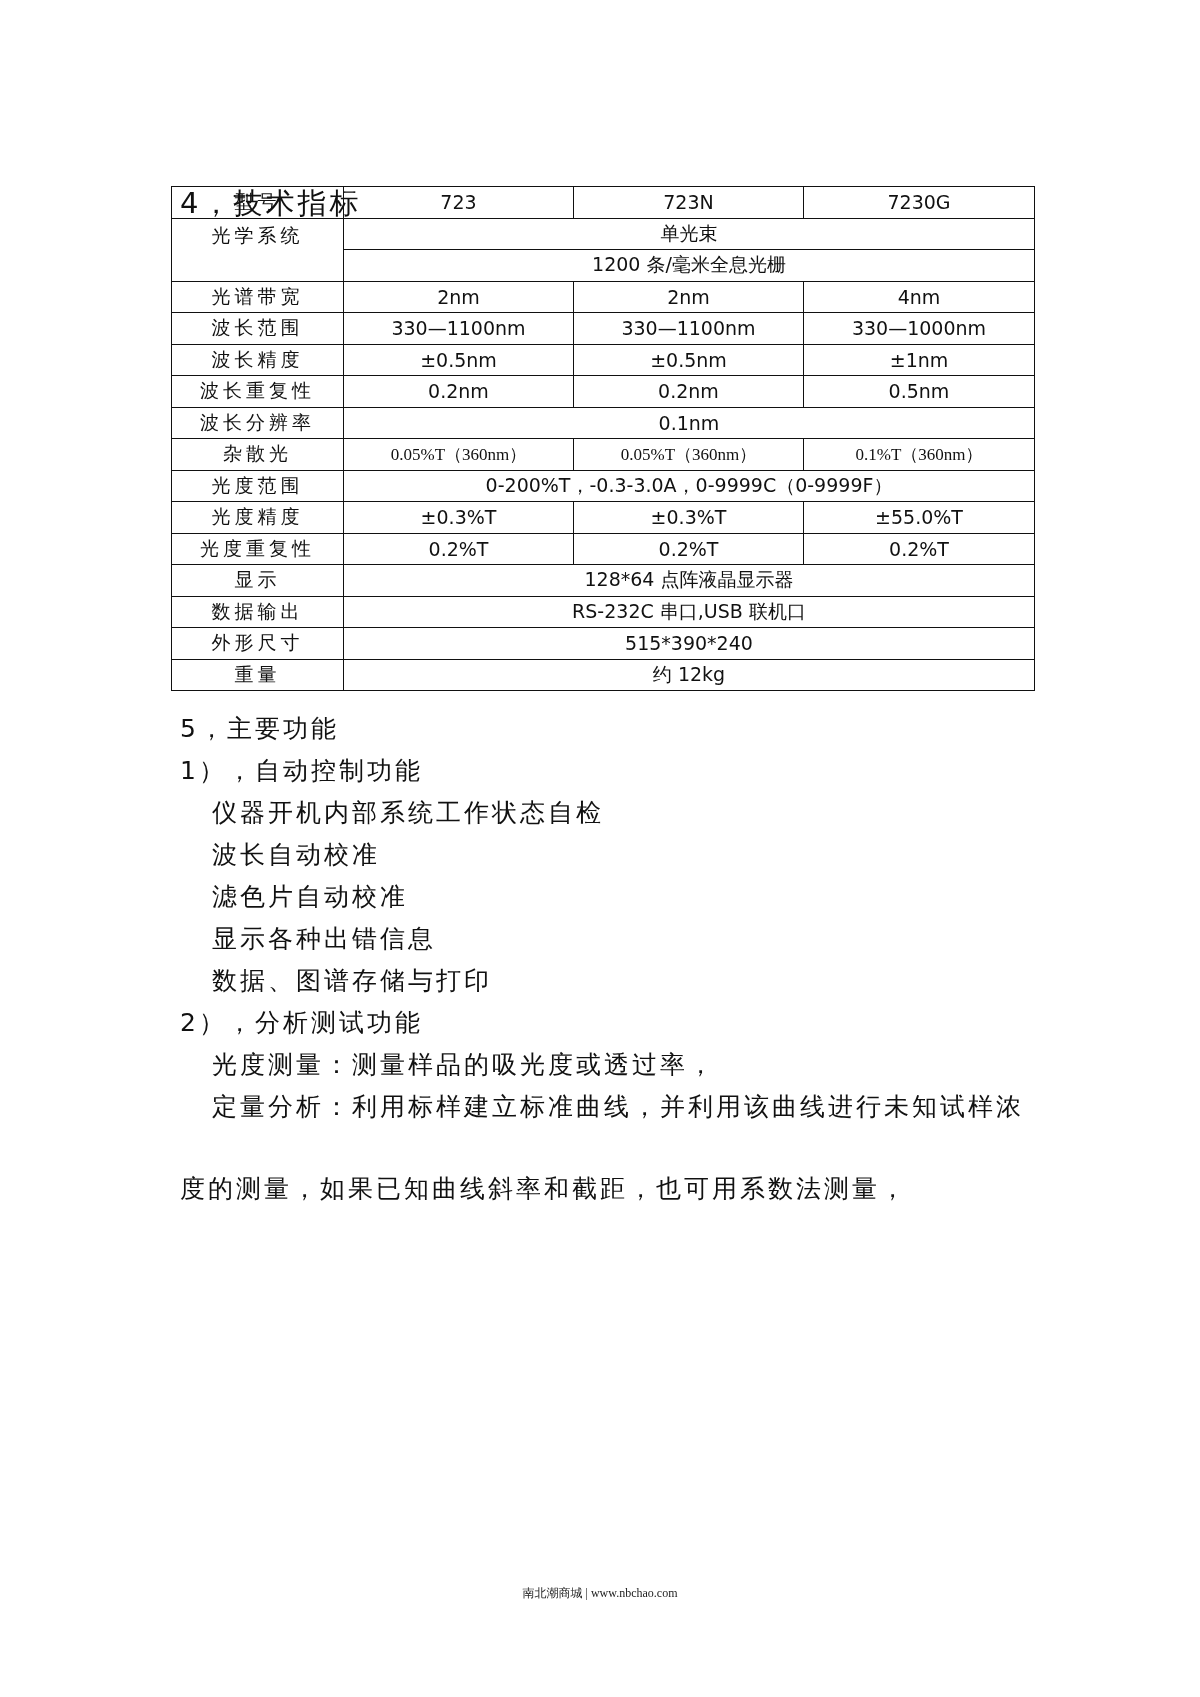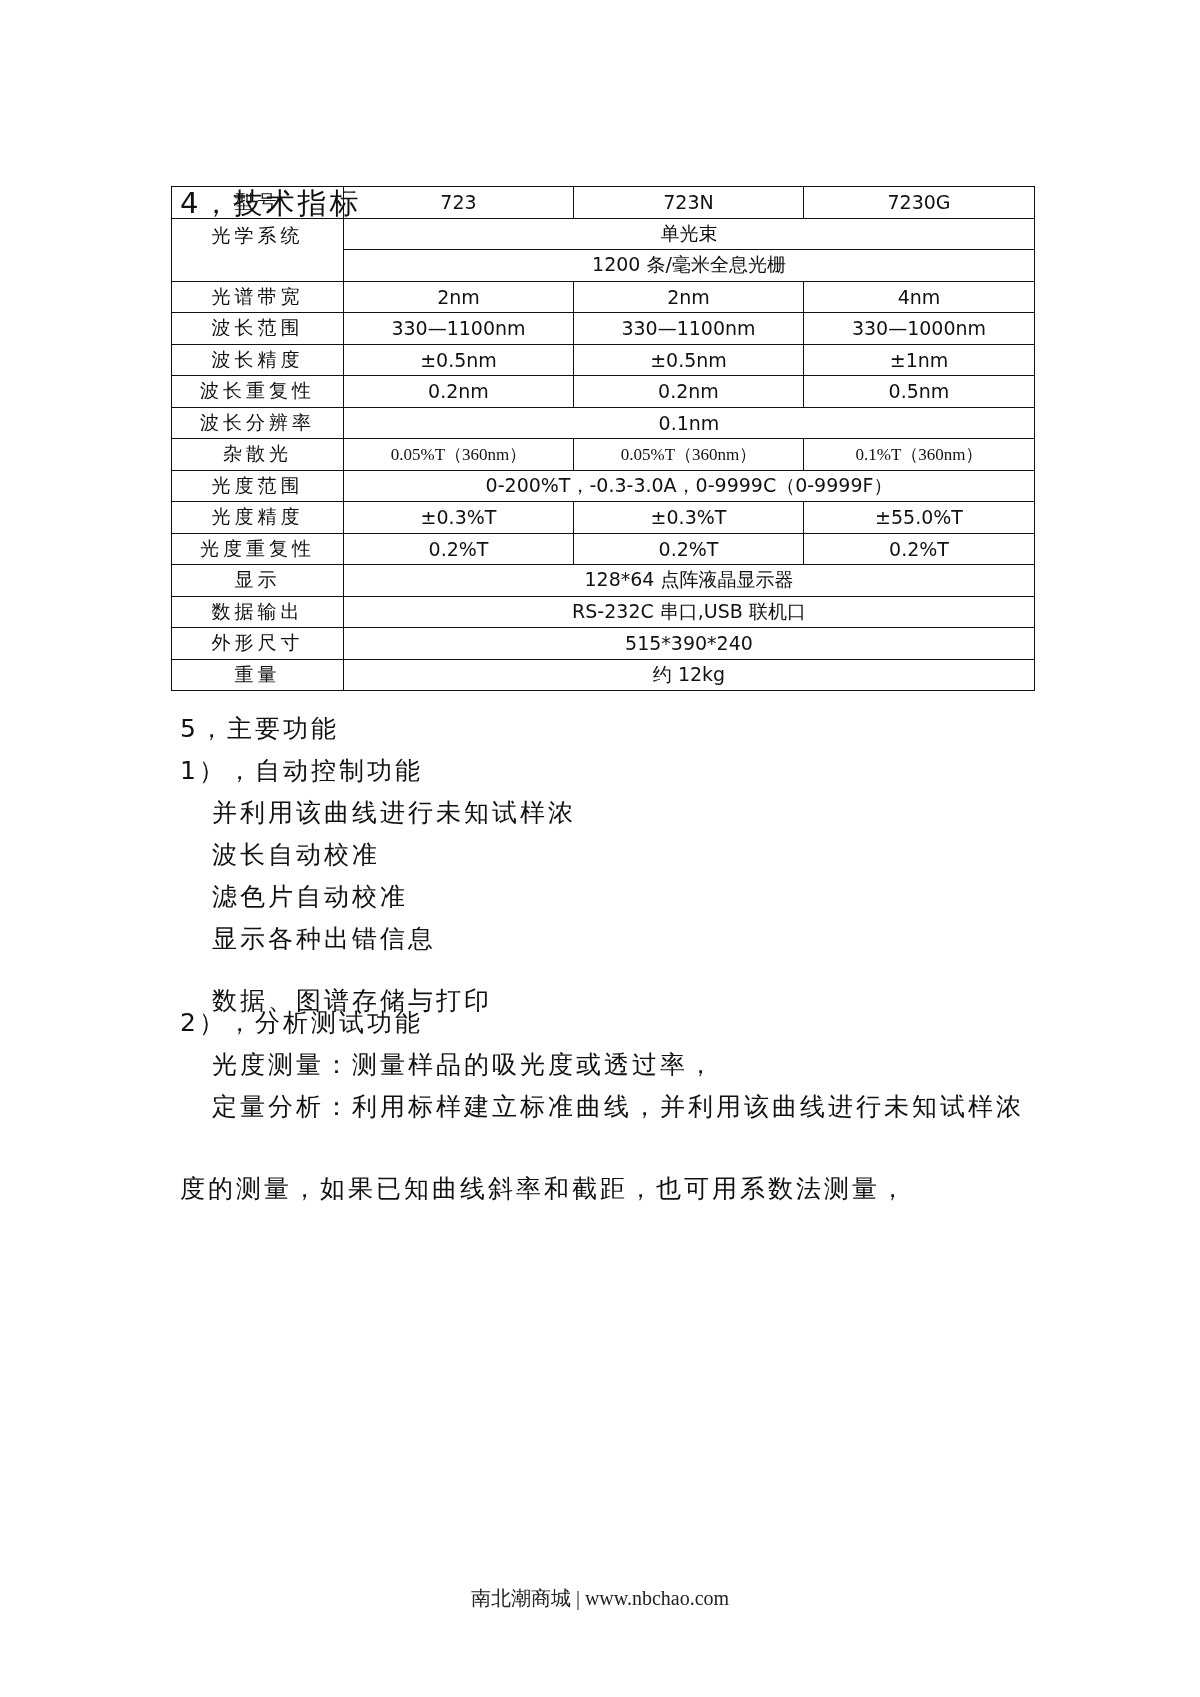--- a/index.html
+++ b/index.html
@@ -6,21 +6,21 @@
   body { width:1200px; height:1697px; position:relative; overflow:hidden;
          font-family:"DejaVu Sans", sans-serif; color:#111; }
   .heading { position:absolute; left:180px; font-size:29px; letter-spacing:3px; white-space:nowrap; }
   table.spec { position:absolute; left:171px; top:186px; width:863px; border-collapse:collapse; table-layout:fixed; }
   table.spec td { border:1.5px solid #111; height:30.5px; padding:0; text-align:center; vertical-align:middle;
                   font-size:19px; white-space:nowrap; overflow:hidden; }
   table.spec td.lbl { letter-spacing:4px; font-size:19px; }
   table.spec td.serif { font-family:"Liberation Serif", serif; font-size:17px; }
   .line { position:absolute; font-size:25px; letter-spacing:3px; white-space:nowrap; }
   .footer { position:absolute; top:1585px; left:0; width:1200px; text-align:center;
-            font-family:"Liberation Serif", serif; font-size:20px; color:#222; }
+            font-family:"Liberation Serif", serif; font-size:12px; color:#222; }
 </style>
 </head>
 <body>
 
 <div class="heading" style="top:184px;">4，技术指标</div>
 
 <table class="spec">
   <colgroup>
       <col style="width:172px">
       <col style="width:230px">
@@ -105,23 +105,23 @@
   </tr>
   <tr>
     <td class="lbl">重量</td>
     <td colspan="3">约 12kg</td>
   </tr>
 </tbody>
   </table>
 
 <div class="line" style="left:180px;top:712px;">5，主要功能</div>
 <div class="line" style="left:180px;top:754px;">1），自动控制功能</div>
-<div class="line" style="left:212px;top:796px;">并利用该曲线进行未知试样浓</div>
+<div class="line" style="left:212px;top:796px;">仪器开机内部系统工作状态自检</div>
 <div class="line" style="left:212px;top:838px;">波长自动校准</div>
 <div class="line" style="left:212px;top:880px;">滤色片自动校准</div>
 <div class="line" style="left:212px;top:922px;">显示各种出错信息</div>
-<div class="line" style="left:212px;top:964px;margin-top:20px;">数据、图谱存储与打印</div>
+<div class="line" style="left:212px;top:964px;">数据、图谱存储与打印</div>
 <div class="line" style="left:180px;top:1006px;">2），分析测试功能</div>
 <div class="line" style="left:212px;top:1048px;">光度测量：测量样品的吸光度或透过率，</div>
 <div class="line" style="left:212px;top:1090px;">定量分析：利用标样建立标准曲线，并利用该曲线进行未知试样浓</div>
 <div class="line" style="left:180px;top:1172px;">度的测量，如果已知曲线斜率和截距，也可用系数法测量，</div>
 
 <div class="footer">南北潮商城 | www.nbchao.com</div>
 
 </body></html>

